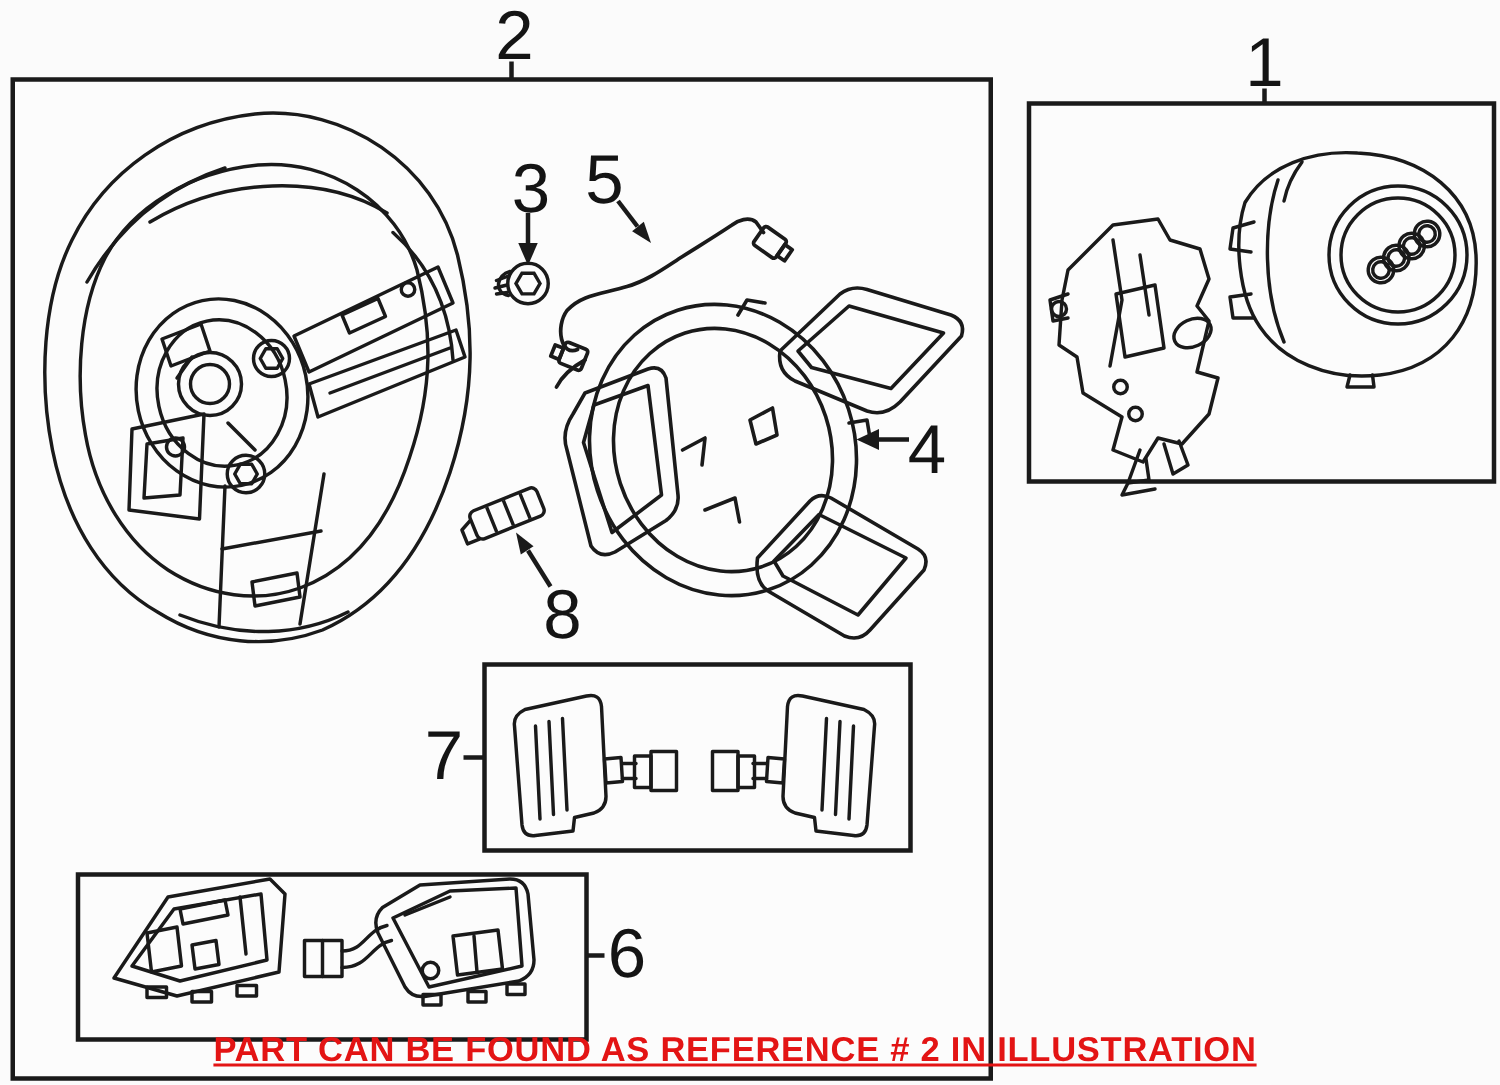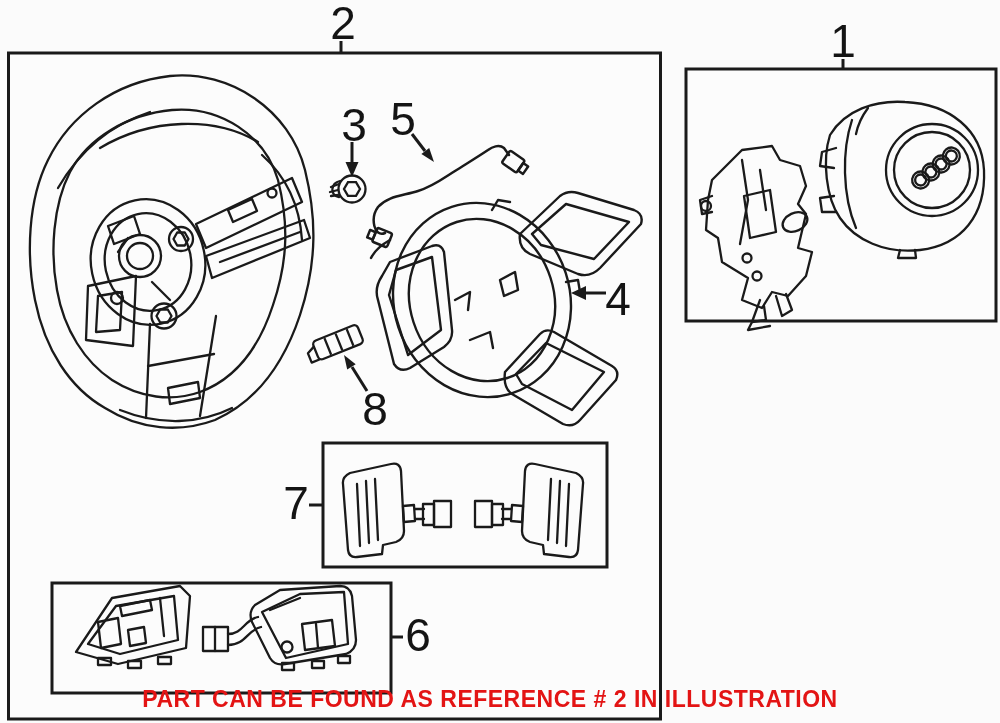--- a/index.html
+++ b/index.html
@@ -12,20 +12,21 @@
   svg.art{position:absolute;left:0;top:0;display:block;}
   .callout{
     position:absolute;width:44px;text-align:center;line-height:1;
     font-size:46px;color:#141414;font-weight:400;
     user-select:none;
   }
   .footer-note{
     position:absolute;left:0;top:686px;width:980px;text-align:center;
     font-size:23px;font-weight:700;letter-spacing:.5px;color:#e31414;
     white-space:nowrap;
+    text-decoration:underline;
   }
 </style>
 </head>
 <body>
 
 <div class="stage">
 
 <svg class="art" width="1000" height="723" viewBox="0 0 1000 723">
 
   <g stroke="#1a1a1a" stroke-width="3" fill="#fcfcfc">

